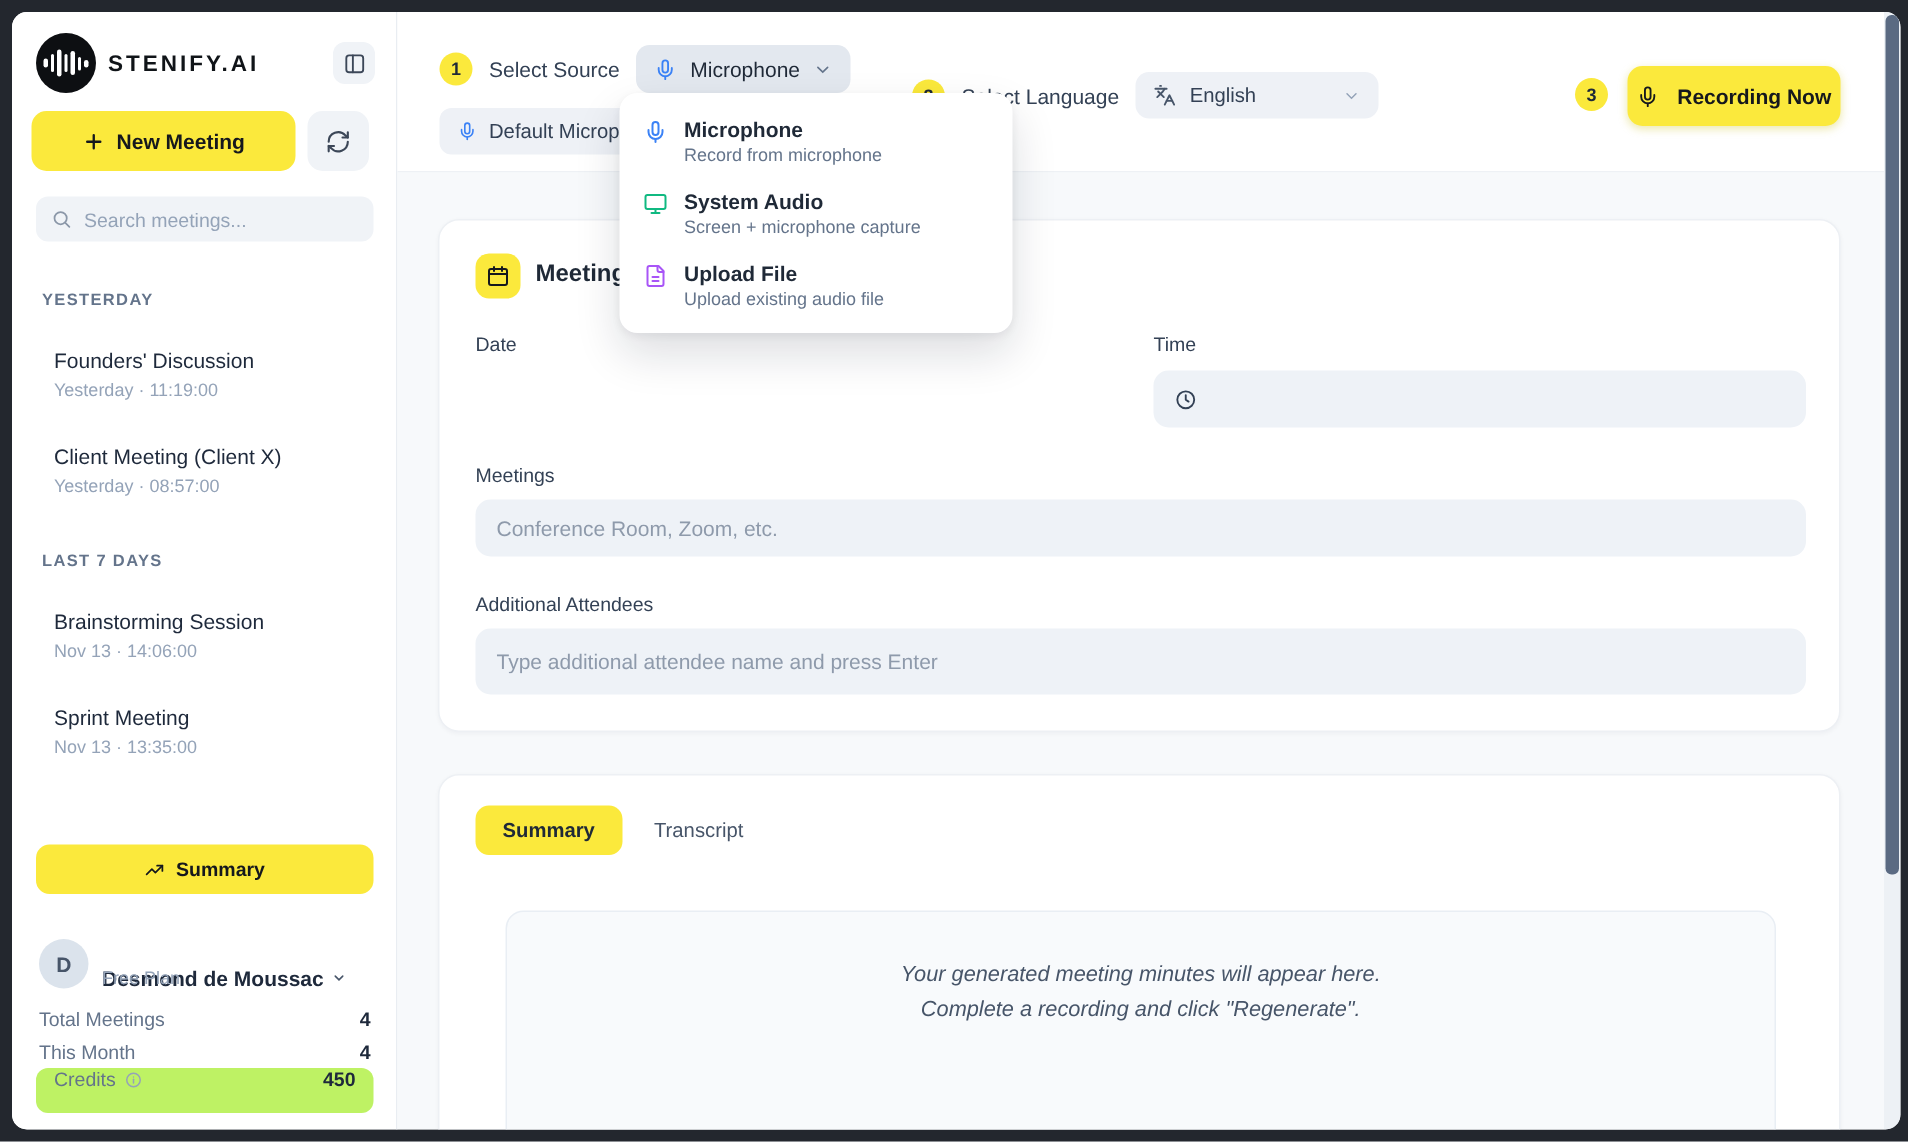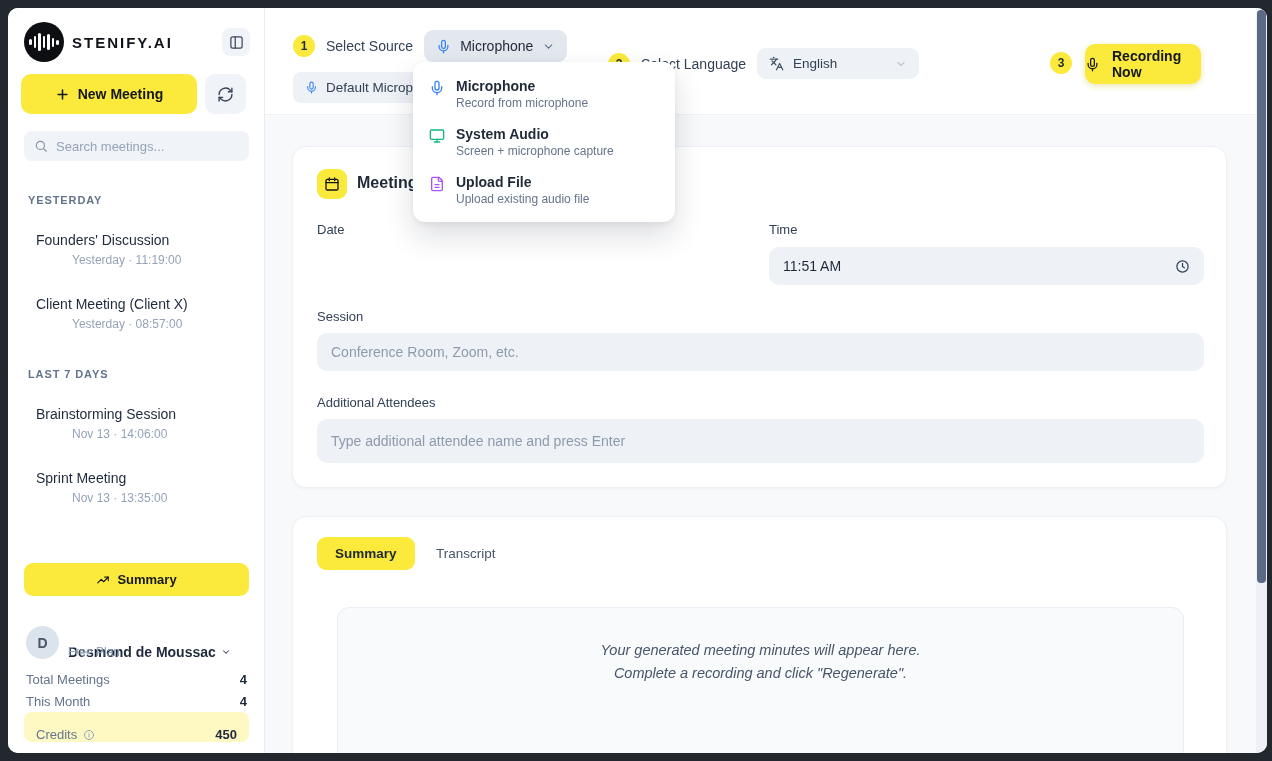--- a/index.html
+++ b/index.html
@@ -24,34 +24,34 @@
     align-items:center; justify-content:center; gap:8px; font-size:14px; font-weight:700; color:#15181d; }
   .refresh-btn { width:41px; background:#f0f3f7; border-radius:10px; display:flex;
     align-items:center; justify-content:center; color:#3c4758; }
   .search-box { left:16px; top:123px; width:225px; height:30px; background:#f0f3f7;
     border-radius:8px; display:flex; align-items:center; gap:8px; padding:0 10px; color:#8b97a8; }
   .search-box input { border:none; outline:none; background:transparent; font-size:13px;
     color:#334155; width:100%; font-family:inherit; }
   .search-box input::placeholder { color:#94a3b8; }
   .section-header { left:20px; font-size:11px; font-weight:700; letter-spacing:.9px; color:#64748b; }
   .meeting-title { left:28px; font-size:14px; font-weight:500; color:#1e293b; }
-  .meeting-meta { left:28px; font-size:12px; color:#94a3b8;margin-left:36px; }
+  .meeting-meta { left:28px; font-size:12px; color:#94a3b8; }
   .upgrade-btn { left:16px; top:555px; width:225px; height:33px; background:var(--yellow);
     border-radius:9px; display:flex; align-items:center; justify-content:center; gap:7px;
     font-size:13px; font-weight:700; color:#15181d; }
   .avatar { left:18px; top:618px; width:33px; height:33px; border-radius:50%; background:#dbe3ec;
     color:#475569; font-size:14px; font-weight:600; display:flex; align-items:center; justify-content:center; }
   .user-name { left:60px; top:618px; font-size:14px; font-weight:600; color:#1e293b;
     display:flex; align-items:center; gap:5px;margin-top:18px; }
   .user-plan { left:60px; top:637px; font-size:12px; color:#94a3b8; }
   .stat-row { left:18px; width:221px; display:flex; justify-content:space-between;
     font-size:13px; color:#64748b; }
   .stat-row b { color:#1e293b; font-weight:600; }
-  .credits-row { left:16px; top:704px; width:225px; height:30px; background:#fef9c3;
-    border-radius:8px; display:flex; align-items:flex-end; justify-content:space-between;
+  .credits-row { left:16px; top:704px; width:225px; height:30px; background:#bef264;
+    border-radius:8px; display:flex; align-items:flex-start; justify-content:space-between;
     padding:0 12px; font-size:13px; color:#64748b;gap:44px; }
   .credits-row .lab { display:flex; align-items:center; gap:6px; }
   .credits-row b { color:#1e293b; font-weight:700; }
 
   
   .main { position:absolute; left:257px; top:0; width:991px; height:100%; }
   .topbar { position:absolute; left:0; top:0; width:100%; height:107px; background:#ffffff;
     border-bottom:1px solid #eef1f5; z-index:10; }
   .step-circle { width:22px; height:22px; border-radius:50%; background:var(--yellow);
     color:#1f2937; font-size:12px; font-weight:700; display:flex; align-items:center;
@@ -59,21 +59,21 @@
   .step-group { position:absolute; display:flex; align-items:center; gap:11px; }
   .step-label { font-size:14px; font-weight:500; color:#334155; white-space:nowrap; }
   .select-pill { display:flex; align-items:center; gap:9px; border-radius:9px;
     padding:0 12px; font-size:14px; font-weight:500; color:#1f2937; }
   .src-select { height:32px; background:#e3e8ef; }
   .lang-select { height:31px; width:162px; background:#eef1f6; font-size:13.5px; color:#334155; }
   .lang-select .lbl { flex:1; }
   .device-btn { position:absolute; left:28px; top:64px; height:31px; background:#eef1f6;
     border-radius:8px; display:flex; align-items:center; gap:8px; padding:0 12px;
     font-size:13.5px; font-weight:500; color:#334155; z-index:5; white-space:nowrap; }
-  .record-btn { position:absolute; left:820px; top:36px; width:116px; height:40px;
+  .record-btn { position:absolute; left:820px; top:36px; width:142px; height:40px;
     background:var(--yellow); border-radius:10px; display:flex; align-items:center;
     justify-content:center; gap:12px; font-size:14px; font-weight:700; color:#15181d;
     box-shadow:0 2px 6px rgba(200,190,20,.35); }
 
   .dropdown { position:absolute; left:148px; top:54px; width:262px; z-index:50;
     background:#ffffff; border-radius:12px; padding:8px 0;
     box-shadow:0 14px 30px rgba(15,23,42,.14), 0 2px 6px rgba(15,23,42,.06); }
   .dd-item { display:flex; gap:11px; padding:7px 16px; align-items:flex-start; cursor:default; }
   .dd-item .ic { margin-top:3px; flex:0 0 auto; }
   .dd-title { font-size:14px; font-weight:600; color:#1f2937; line-height:18px; }
@@ -354,30 +354,29 @@
                 <path d="M3 10h18"></path>
               </svg>
           </span>
         </div>
         <div class="abs card-title">Meeting Details</div>
 
         <div class="abs field-label" style="left:24px; top:75px">Date</div>
 
         <div class="abs field-label" style="left:476px; top:75px">Time</div>
         <div class="abs field" style="left:476px; top:100px; width:435px; height:38px">
-          <input type="text" value="11:51 AM" style="">
           <span class="tail-ic">
             <svg width="15" height="15" viewBox="0 0 24 24" fill="none" stroke="currentColor" stroke-width="2" stroke-linecap="round" stroke-linejoin="round">
                 <circle cx="12" cy="12" r="9"></circle>
                 <polyline points="12 7 12 12 15 14"></polyline>
               </svg>
           </span>
         </div>
 
-        <div class="abs field-label" style="left:24px; top:162px">Session</div>
+        <div class="abs field-label" style="left:24px; top:162px">Meetings</div>
         <div class="abs field" style="left:24px; top:186px; width:887px; height:38px">
           <input type="text" placeholder="Conference Room, Zoom, etc." style="">
         </div>
 
         <div class="abs field-label" style="left:24px; top:248px">Additional Attendees</div>
         <div class="abs field" style="left:24px; top:272px; width:887px; height:44px">
           <input type="text" placeholder="Type additional attendee name and press Enter" style="">
         </div>
       </div>
 

